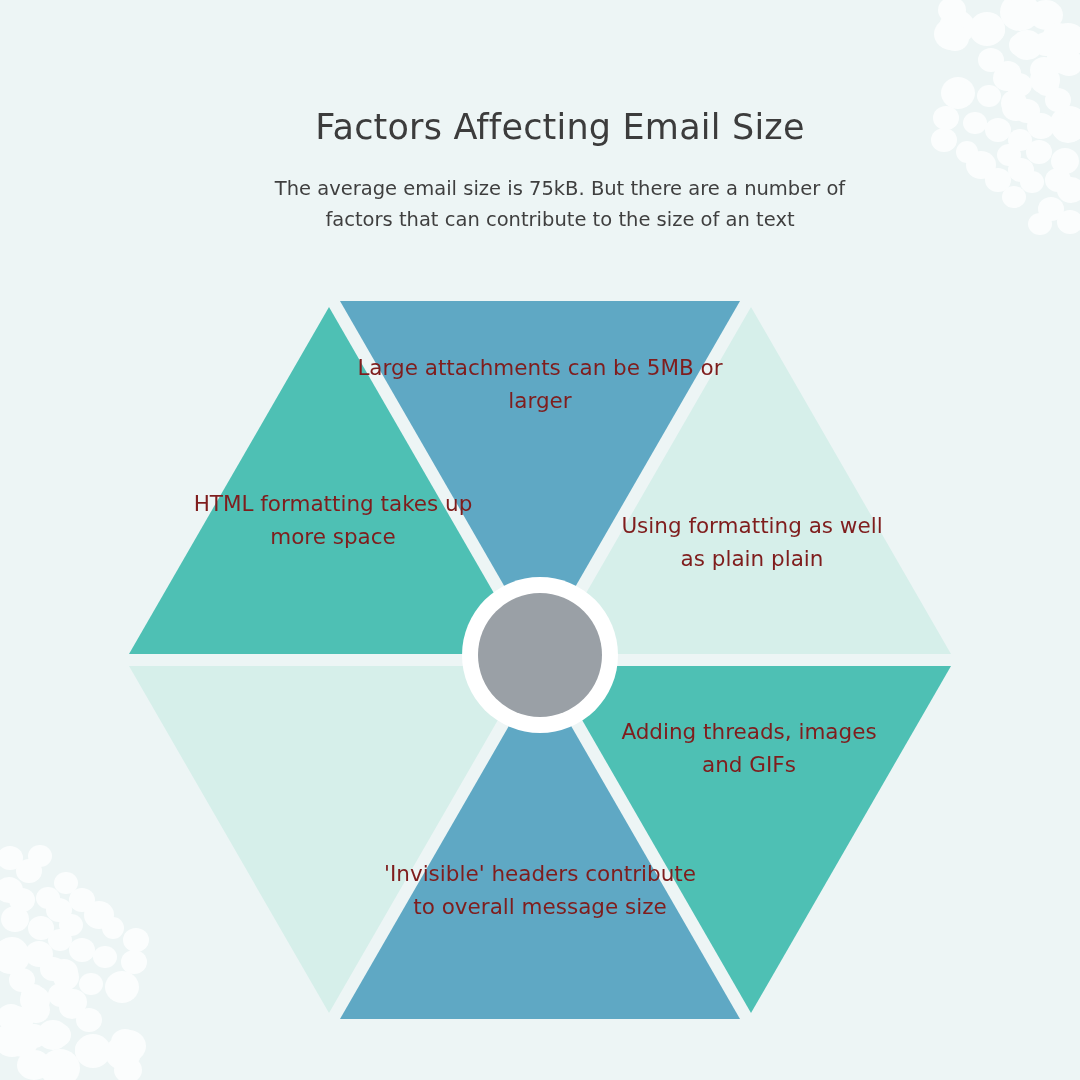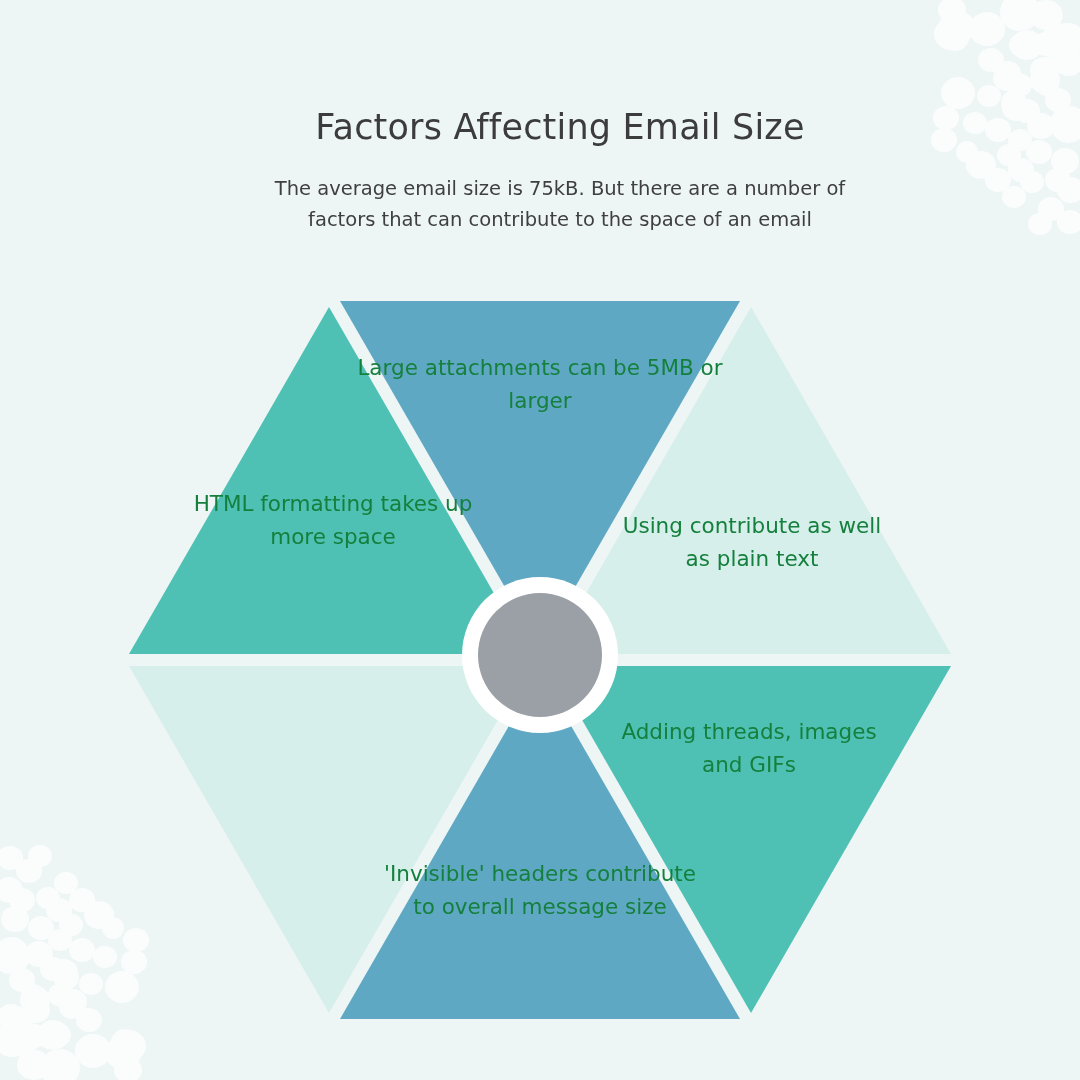--- a/index.html
+++ b/index.html
@@ -72,21 +72,21 @@
     height: 1080px;
     z-index: 3;
   }
 
   .seg-label {
     position: absolute;
     text-align: center;
     font-family: "DejaVu Sans", sans-serif;
     font-size: 21.5px;
     font-weight: 400;
-    color: #15803d;
+    color: #7f1d1d;
     line-height: 1.52;
     z-index: 4;
     pointer-events: none;
     white-space: pre-line;
   }
 
   .lbl-top     { left: 340px; top: 352px;  width: 400px; }
   .lbl-upright { left: 612px; top: 510px;  width: 280px; }
   .lbl-lowright{ left: 614px; top: 716px;  width: 270px; }
   .lbl-bottom  { left: 378px; top: 858px;  width: 324px; }
@@ -246,40 +246,40 @@
       <ellipse cx="82" cy="900" rx="13" ry="12"></ellipse>
       <ellipse cx="29" cy="871" rx="13" ry="12"></ellipse>
       <ellipse cx="66" cy="883" rx="12" ry="11"></ellipse>
       <ellipse cx="10" cy="858" rx="13" ry="12"></ellipse>
       <ellipse cx="40" cy="856" rx="12" ry="11"></ellipse>
     </g>
   </svg>
 
   <div class="header">
     <h1 class="title">Factors Affecting Email Size</h1>
-    <p class="subtitle">The average email size is 75kB. But there are a number of factors that can contribute to the space of an email</p>
+    <p class="subtitle">The average email size is 75kB. But there are a number of factors that can contribute to the size of an text</p>
   </div>
 
   <svg class="wheel" viewBox="0 0 1080 1080" xmlns="http://www.w3.org/2000/svg">
 
     <polygon points="340,301 740,301 540,648" fill="#5FA8C4"></polygon>
 
     <polygon points="751,307 951,654 551,654" fill="#D6EFEA"></polygon>
 
     <polygon points="951,666 751,1013 551,666" fill="#4EC0B4"></polygon>
 
     <polygon points="540,672 740,1019 340,1019" fill="#5FA8C4"></polygon>
 
     <polygon points="529,666 329,1013 129,666" fill="#D6EFEA"></polygon>
 
     <polygon points="129,654 329,307 529,654" fill="#4EC0B4"></polygon>
   </svg>
 
   <div class="seg-label lbl-top">Large attachments can be 5MB or larger</div>
-  <div class="seg-label lbl-upright">Using contribute as well as plain text</div>
+  <div class="seg-label lbl-upright">Using formatting as well as plain plain</div>
   <div class="seg-label lbl-lowright">Adding threads, images and GIFs</div>
   <div class="seg-label lbl-bottom">'Invisible' headers contribute to overall message size</div>
   <div class="seg-label lbl-upleft">HTML formatting takes up more space</div>
 
   <div class="hub-ring"></div>
   <div class="hub-core"></div>
 
 </div>
 
 </body></html>

